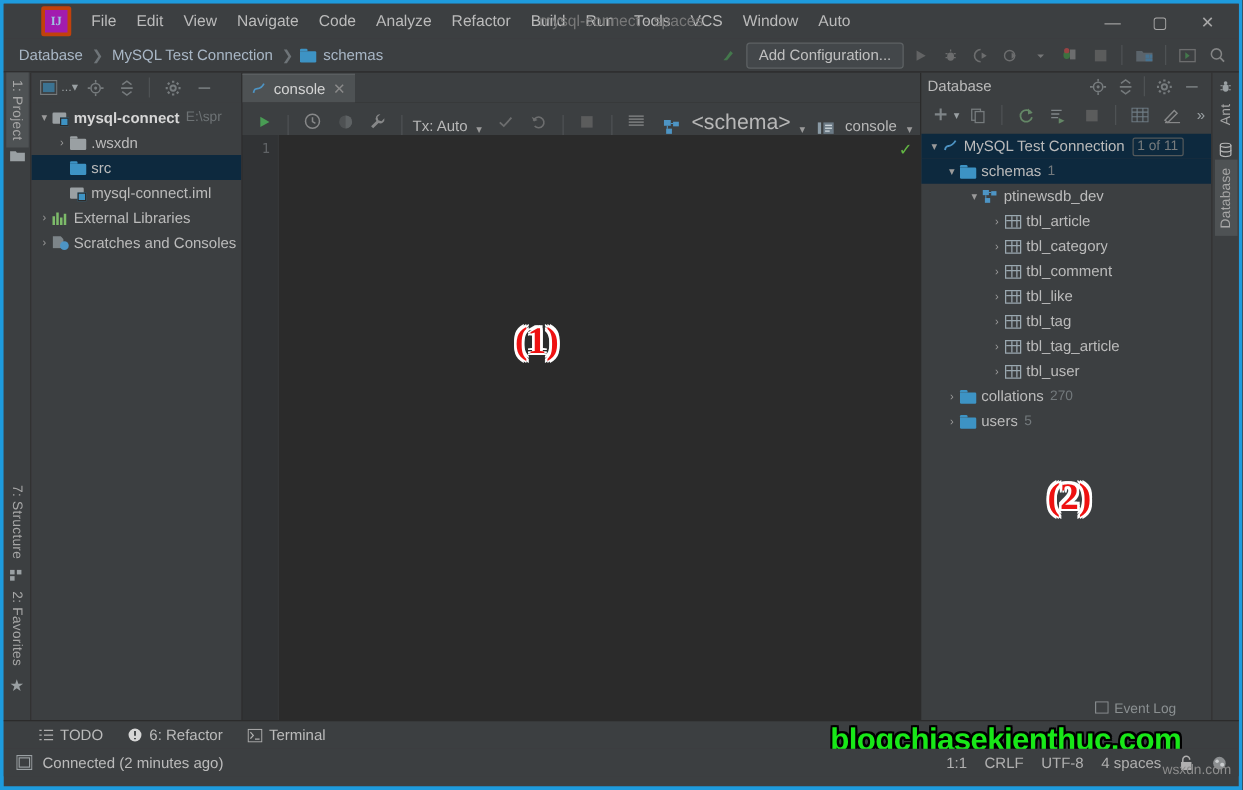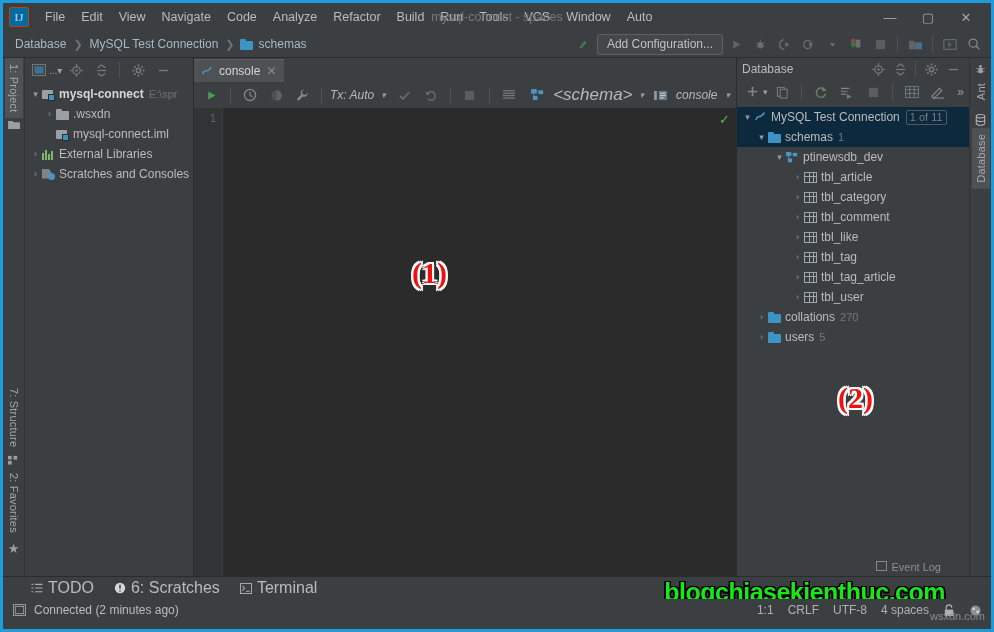--- a/index.html
+++ b/index.html
@@ -10,24 +10,24 @@
     font-size:12px;
     color:#bbbbbb;
     -webkit-font-smoothing:antialiased;
   }
   #app{position:relative;width:994px;height:632px;box-sizing:border-box;
        border:3px solid #1e9bdd; background:#3c3f41;}
 
   
   .menubar{height:28px;background:#3c3f41;display:flex;align-items:center;
            padding-left:6px;position:relative;}
-  .logo{width:18px;height:18px;border:1px solid #c2410c;background:#0369a1;
+  .logo{width:18px;height:18px;border:3px solid #c2410c;background:#a21caf;
         color:#9fc4e0;font-size:10px;font-weight:bold;display:flex;
         align-items:center;justify-content:center;border-radius:2px;margin-right:8px;
-        font-family:"Liberation Serif",serif;}
+        font-family:"Liberation Serif",serif;margin-left:24px;}
   .menuitem{padding:3px 8px;color:#bbbbbb;font-size:12.5px;cursor:default;}
   .wintitle{position:absolute;left:50%;transform:translateX(-50%);
             color:#787878;font-size:12.5px;}
   .winbtns{position:absolute;right:6px;top:0;height:28px;display:flex;align-items:center;}
   .winbtn{width:38px;height:26px;display:flex;align-items:center;justify-content:center;
           color:#a6a6a6;font-size:13px;}
 
   
   .navbar{height:26px;background:#3c3f41;display:flex;align-items:center;
           padding-left:10px;position:relative;border-bottom:1px solid #2b2b2b;}
@@ -69,22 +69,22 @@
   .tlabel{overflow:hidden;}
   .tdim{color:#6e7375;font-size:11px;margin-left:5px;}
   .bold{font-weight:bold;color:#d6d6d6;}
 
   
   .editorcol{flex:1;display:flex;flex-direction:column;background:#2b2b2b;min-width:0;}
   .tabstrip{height:24px;background:#3c3f41;display:flex;align-items:flex-end;}
   .etab{height:22px;background:#4e5254;display:flex;align-items:center;gap:6px;
         padding:0 8px 0 7px;font-size:12px;color:#d4d4d4;border-top:1px solid #5a5e60;}
   .etab .x{color:#8a8a8a;font-size:12px;}
-  .consoletb{height:26px;background:#3c3f41;display:flex;align-items:center;
-             padding:0 6px;gap:4px;position:relative;font-style:italic;}
+  .consoletb{height:26px;background:#3c3f41;display:flex;align-items:flex-end;
+             padding:0 6px;gap:4px;position:relative;}
   .editorbody{flex:1;display:flex;background:#2b2b2b;position:relative;}
   .gutter{width:28px;background:#313335;color:#606366;font-size:11px;
           text-align:right;padding:4px 6px 0 0;box-sizing:border-box;
           font-family:"DejaVu Sans Mono", monospace;}
   .codearea{flex:1;position:relative;background:#2b2b2b;}
   .vsep{position:absolute;left:0;top:0;bottom:0;width:1px;background:#3a3d3f;}
   .okmark{position:absolute;right:6px;top:4px;color:#62b543;font-size:13px;}
   .annot{position:absolute;font-size:30px;font-weight:bold;color:#ee1111;
          font-family:"Liberation Serif", serif;
          text-shadow:-2px 0 #fff,2px 0 #fff,0 -2px #fff,0 2px #fff,
@@ -122,21 +122,21 @@
   .i-scr u{position:absolute;right:0;bottom:0;width:7px;height:7px;border-radius:50%;
            background:#4d94c4;display:block;text-decoration:none;}
   .i-conn{width:13px;height:12px;margin-right:4px;color:#4d94c4;font-size:12px;
           display:flex;align-items:center;justify-content:center;}
 
   svg{display:block;}
 
   
   .bottombar{height:22px;background:#3c3f41;display:flex;align-items:center;
              padding-left:28px;gap:20px;border-top:1px solid #2b2b2b;position:relative;}
-  .bbitem{display:flex;align-items:center;gap:5px;font-size:16px;color:#bbbbbb;}
+  .bbitem{display:flex;align-items:center;gap:5px;font-size:12px;color:#bbbbbb;}
   .statusbar{height:22px;background:#3c3f41;display:flex;align-items:center;
              padding:0 8px 0 10px;font-size:12px;color:#bbbbbb;position:relative;}
   .stright{position:absolute;right:8px;display:flex;align-items:center;gap:14px;color:#b0b0b0;}
   .watermark{position:absolute;right:46px;bottom:-8px;font-size:25px;font-weight:bold;
              color:#18e818;font-family:"Liberation Sans",sans-serif;letter-spacing:-.5px;
              text-shadow:-1.5px 0 #000,1.5px 0 #000,0 -1.5px #000,0 1.5px #000,
                          -1.5px -1.5px #000,1.5px -1.5px #000,-1.5px 1.5px #000,1.5px 1.5px #000;
              white-space:nowrap;}
   .evlog{position:absolute;right:50px;top:-16px;font-size:11px;color:#8a8f91;
          display:flex;align-items:flex-start;gap:4px;}
@@ -327,20 +327,27 @@
         </div>
 
         <div class="trow" style="padding-left:18px">
           <span class="arrow">›</span>
           <span class="ico i-folder grey">
               <b></b>
             </span>
           <span class="tlabel">.wsxdn</span>
         </div>
 
+        <div class="trow sel" style="padding-left:18px">
+          <span class="arrow"></span>
+          <span class="ico i-folder">
+              <b></b>
+            </span>
+          <span class="tlabel">src</span>
+        </div>
 
         <div class="trow" style="padding-left:18px">
           <span class="arrow"></span>
           <span class="ico i-mod">
               <u></u>
             </span>
           <span class="tlabel">mysql-connect.iml</span>
         </div>
 
         <div class="trow" style="padding-left:4px">
@@ -675,21 +682,21 @@
       </span>
       <span>TODO</span>
     </div>
     <div class="bbitem">
       <span>
         <svg width="12" height="12" viewBox="0 0 13 13">
             <circle cx="6.5" cy="6.5" r="5.6" fill="#d6d6d6"></circle>
             <path d="M6.5 3 v4.2 M6.5 9 v1.2" stroke="#3c3f41" stroke-width="1.6"></path>
           </svg>
       </span>
-      <span>6: Scratches</span>
+      <span>6: Refactor</span>
     </div>
     <div class="bbitem">
       <span>
         <svg width="12" height="11" viewBox="0 0 13 12">
             <rect x="0.5" y="0.5" width="12" height="11" stroke="#b0b0b0" fill="none"></rect>
             <path d="M2.5 3 L5 5.8 L2.5 8.6 M6.5 9 h4" stroke="#b0b0b0" stroke-width="1.1" fill="none"></path>
           </svg>
       </span>
       <span>Terminal</span>
     </div>

